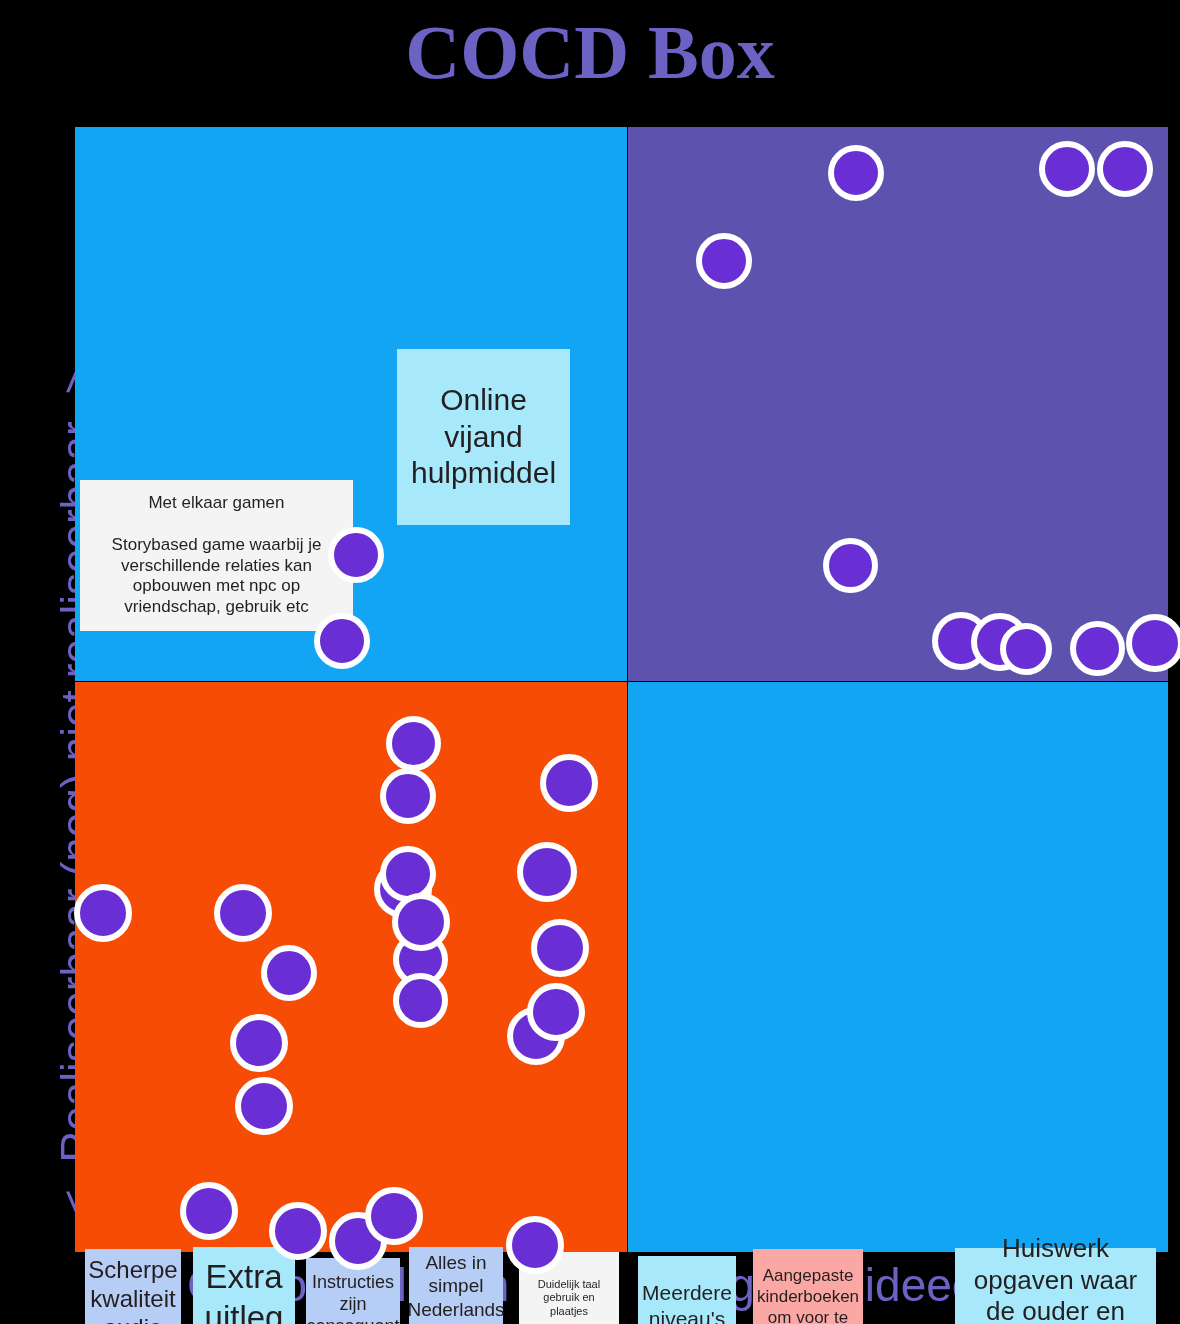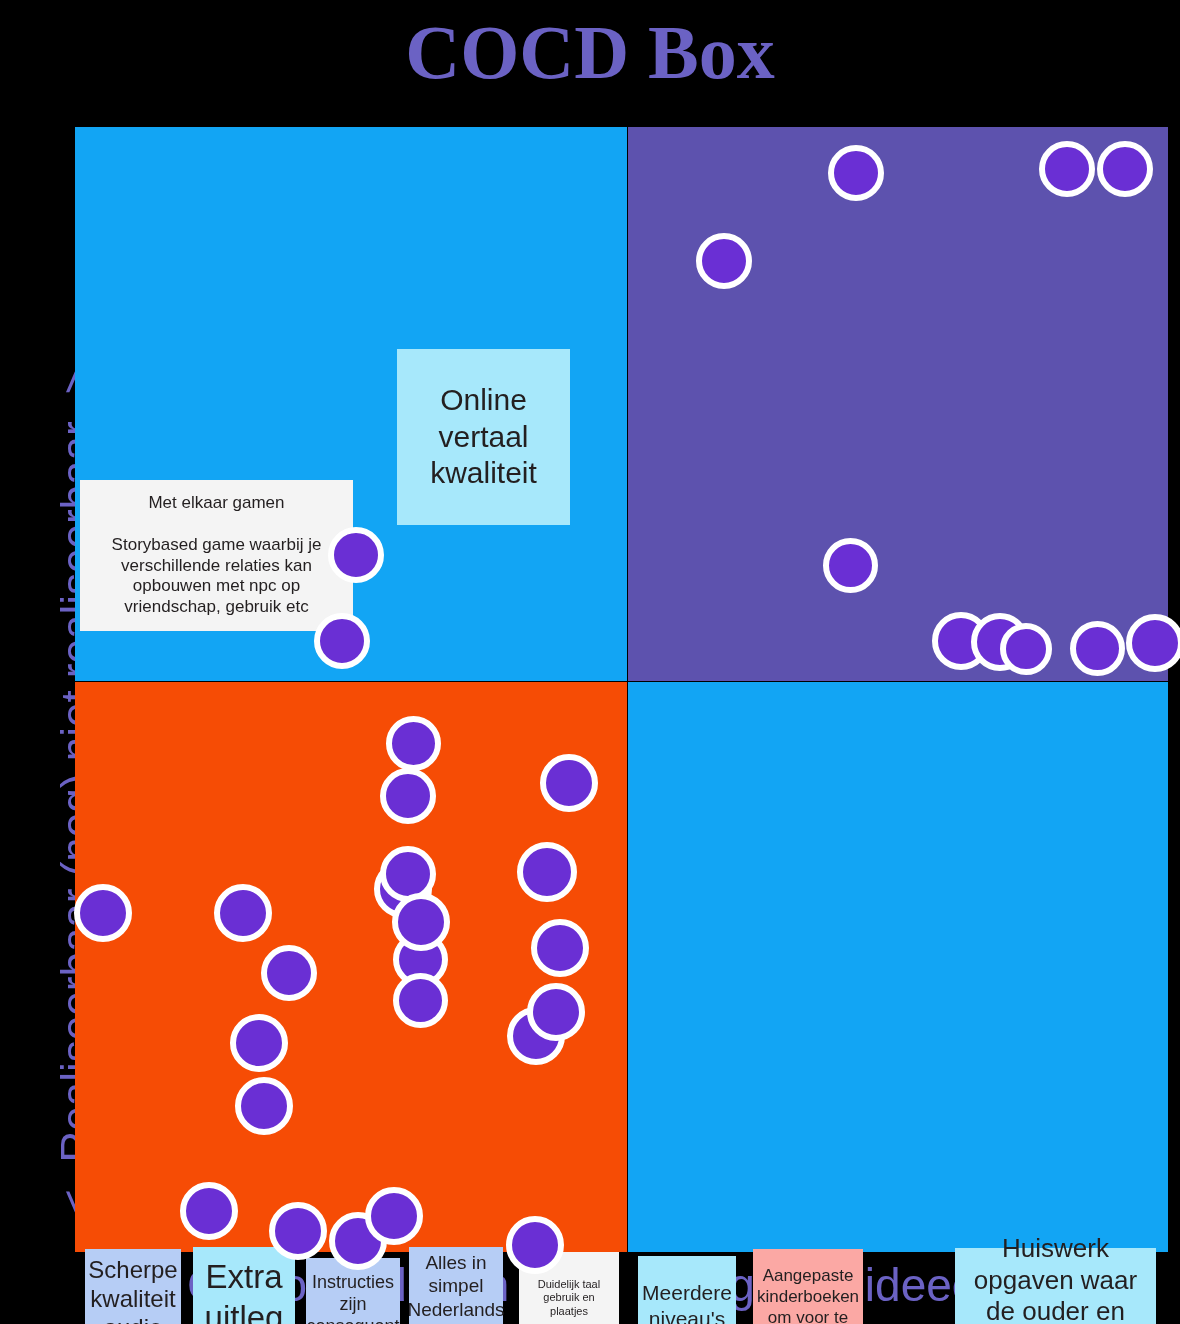--- a/index.html
+++ b/index.html
@@ -85,21 +85,21 @@
   <div class="axis-bottom left">&lt;- Gewone ideeen</div>
   <div class="axis-bottom right">Originele ideeen -&gt;</div>
 
   <div class="board">
     <div class="quad" id="quad-tl"></div>
     <div class="quad" id="quad-tr"></div>
     <div class="quad" id="quad-bl"></div>
     <div class="quad" id="quad-br"></div>
 
     <div id="notes-layer">
-        <div class="note cyan" style="left: 322px; top: 222px; width: 173px; height: 176px; font-size: 30px;">Online vertaal kwaliteit</div>
+        <div class="note cyan" style="left: 322px; top: 222px; width: 173px; height: 176px; font-size: 30px;">Online vijand hulpmiddel</div>
         <div class="note white" style="left: 5px; top: 353px; width: 273px; height: 151px; font-size: 17px;">Met elkaar gamen
 
 Storybased game waarbij je verschillende relaties kan opbouwen met npc op vriendschap, gebruik etc</div>
         <div class="note lightblue" style="left: 10px; top: 1122px; width: 96px; height: 99px; font-size: 24px;">Scherpe kwaliteit audio</div>
         <div class="note cyan" style="left: 118px; top: 1120px; width: 102px; height: 101px; font-size: 33px;">Extra uitleg</div>
         <div class="note lightblue" style="left: 231px; top: 1131px; width: 94px; height: 94px; font-size: 18px;">Instructies zijn consequent</div>
         <div class="note lightblue" style="left: 334px; top: 1120px; width: 94px; height: 101px; font-size: 19px;">Alles in simpel Nederlands uitleggen</div>
         <div class="note white" style="left: 444px; top: 1125px; width: 100px; height: 92px; font-size: 11px;">Duidelijk taal gebruik en plaatjes</div>
         <div class="note cyan" style="left: 563px; top: 1129px; width: 98px; height: 99px; font-size: 21px;">Meerdere niveau's</div>
         <div class="note pink" style="left: 678px; top: 1122px; width: 110px; height: 117px; font-size: 17px;">Aangepaste kinderboeken om voor te lezen</div>

